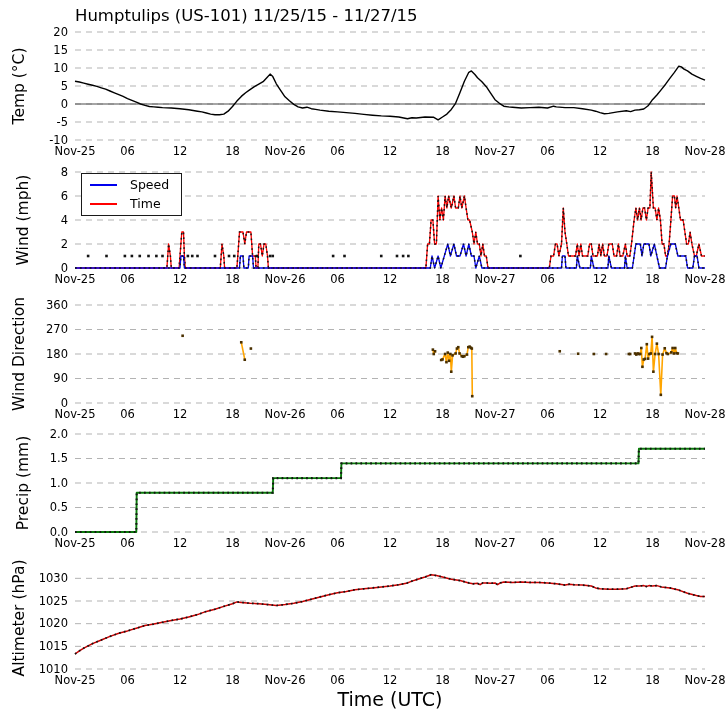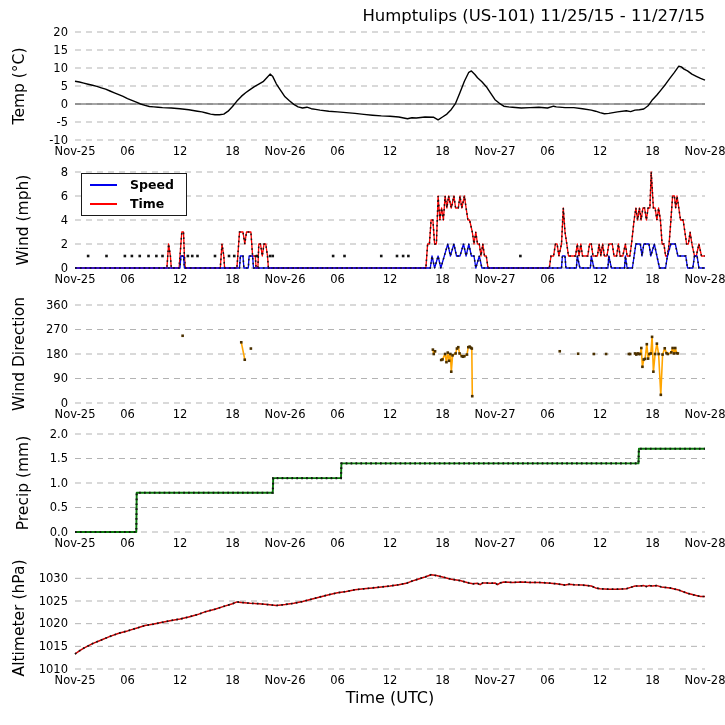--- a/index.html
+++ b/index.html
@@ -1,25 +1,25 @@
 <!DOCTYPE html>
 <html><head>
 <meta charset="utf-8">
 <style>
   html,body{margin:0;padding:0;background:#ffffff;}
   .fig{position:relative;width:725px;height:725px;background:#ffffff;
        font-family:"DejaVu Sans","Liberation Sans",sans-serif;overflow:hidden;}
-  .chart-title{position:absolute;left:75px;top:6px;width:630px;text-align:right;
+  .chart-title{position:absolute;left:75px;top:6px;width:630px;text-align:left;
        font-size:16.5px;color:#000;}
   .ylab{position:absolute;white-space:nowrap;font-size:15.5px;color:#000;
        transform:translate(-50%,-50%) rotate(-90deg);}
   .xlab{position:absolute;left:75px;top:688px;width:630px;text-align:center;
-       font-size:16px;color:#000;}
+       font-size:19px;color:#000;}
   .legend{position:absolute;background:#fff;border:1.6px solid #1a1a1a;
-       padding:4px 12px 4px 8px;display:flex;flex-direction:column;gap:5px;z-index:5;font-weight:bold;}
+       padding:4px 12px 4px 8px;display:flex;flex-direction:column;gap:5px;z-index:5;}
   .leg-row{display:flex;align-items:center;gap:13px;}
   .leg-line{width:27px;height:0;border-top:2.4px solid #000;}
   .leg-text{font-size:12.5px;color:#000;line-height:1.1;}
   svg{position:absolute;left:0;top:0;}
 </style>
 </head>
 <body>
 
 <div class="fig">
   <div class="chart-title">Humptulips (US-101) 11/25/15 - 11/27/15</div>

